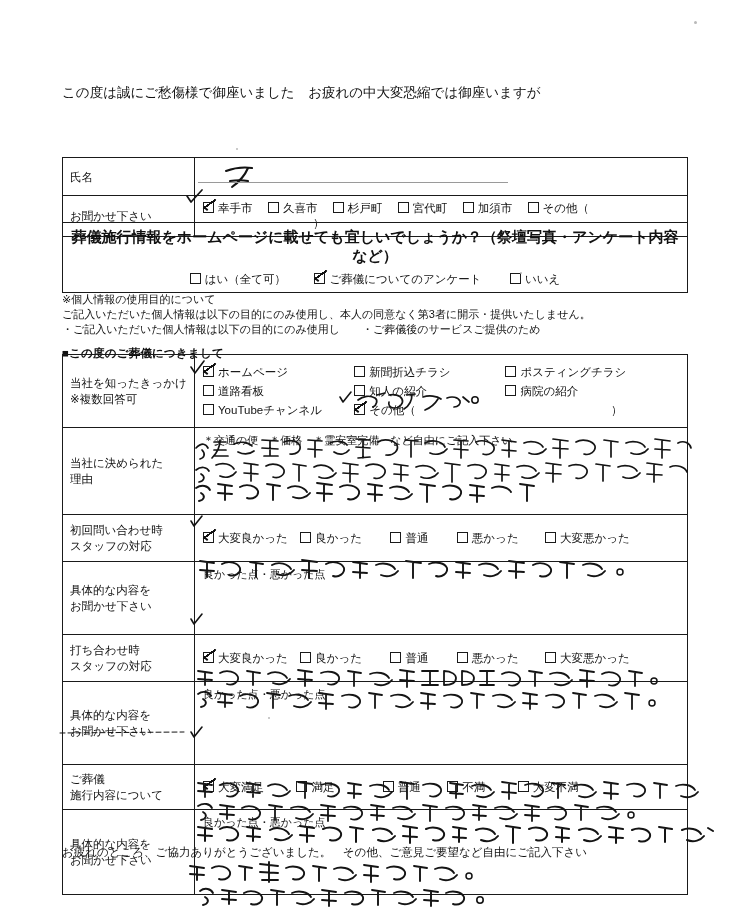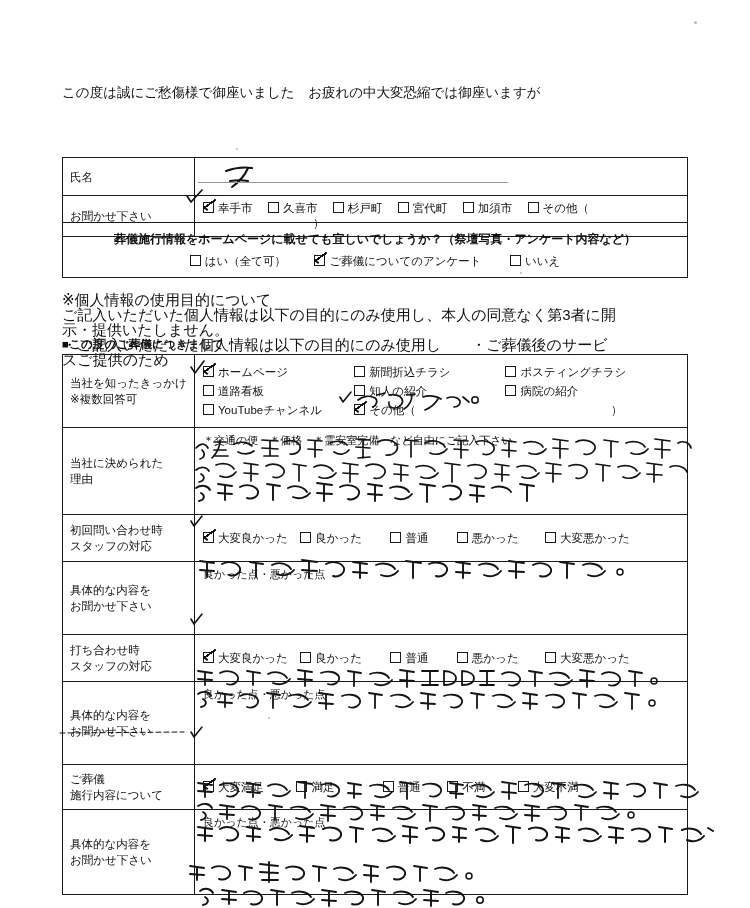--- a/index.html
+++ b/index.html
@@ -70,21 +70,21 @@
 
   
   .hw{position:absolute;pointer-events:none;}
   .hw svg{display:block;overflow:visible;}
   .hw path,.hw polyline{
     fill:none;stroke:#141414;stroke-linecap:round;stroke-linejoin:round;
   }
 
   
   .note{position:absolute;left:62px;top:292px;width:560px;}
-  .note div{font-size:15px;line-height:15px;}
+  .note div{font-size:11px;line-height:15px;}
 
   .footer-note{
     position:absolute;left:62px;top:845px;font-size:11.5px;
   }
 
   
   .speck{position:absolute;background:#b9b9b9;border-radius:50%;}
 </style>
 </head>
 <body>
@@ -136,40 +136,40 @@
   <div class="hw" style="left:186px;top:189px;">
     <svg width="22" height="18" viewBox="0 0 22 18">
       <path d="M1,7 L5,13 L16,1" stroke-width="1.7"></path>
     </svg>
   </div>
 
   <table class="tbl" style="left:62px;top:222px;width:626px;">
     <tbody>
         <tr>
       <td class="cell" style="height:44px;text-align:center;">
-        <div style="font-size:12px;font-weight:bold;margin-bottom:6px;">葬儀施行情報をホームページに載せても宜しいでしょうか？（祭壇写真・アンケート内容など）</div>
+        <div style="font-size:15px;font-weight:bold;margin-bottom:6px;">葬儀施行情報をホームページに載せても宜しいでしょうか？（祭壇写真・アンケート内容など）</div>
         <div>
           <span class="cb"><span class="box"></span><span class="opt">はい（全て可）</span></span>
           <span style="display:inline-block;width:22px;"></span>
           <span class="cb checked"><span class="box"></span><span class="opt">ご葬儀についてのアンケート</span></span>
           <span style="display:inline-block;width:22px;"></span>
           <span class="cb"><span class="box"></span><span class="opt">いいえ</span></span>
         </div>
       </td>
     </tr>
   </tbody>
     </table>
 
   <div class="note">
     <div>※個人情報の使用目的について</div>
     <div>ご記入いただいた個人情報は以下の目的にのみ使用し、本人の同意なく第3者に開示・提供いたしません。</div>
     <div>・ご記入いただいた個人情報は以下の目的にのみ使用し　　・ご葬儀後のサービスご提供のため</div>
   </div>
 
-  <div class="sec-head" style="left:62px;top:337px;">■この度のご葬儀につきまして</div>
+  <div class="sec-head" style="left:62px;top:346px;">■この度のご葬儀につきまして</div>
 
   <table class="tbl" style="left:62px;top:354px;width:626px;">
 
     <tbody>
         <tr>
       <td class="lbl" style="height:62px;">
         <div>当社を知ったきっかけ</div>
         <div>※複数回答可</div>
       </td>
       <td class="cell">
@@ -538,20 +538,21 @@
         <path d="M385,11 C392,8 401,10 404,15 M390,21 C397,24 404,21 407,17"></path>
         <path d="M415,8 L429,10 M422,10 L422,24 M415,18 L429,19"></path>
         <path d="M438,11 C445,8 454,10 456,15 C457,20 451,24 445,22"></path>
         <path d="M465,8 L478,10 M471,10 L471,23"></path>
         <path d="M488,11 C495,8 504,10 507,15 M493,21 C500,24 507,21 510,17"></path>
         <path d="M514,9 L519,12"></path>
       </g>
     </svg>
   </div>
 
+  <div class="footer-note">お疲れのところ、ご協力ありがとうございました。　その他、ご意見ご要望など自由にご記入下さい</div>
 
   <div class="hw" style="left:186px;top:858px;">
     <svg width="340" height="48" viewBox="0 0 340 48">
       <g stroke-width="1.9">
         <path d="M4,8 L18,10 M11,10 L11,22 M4,16 L18,17"></path>
         <path d="M26,10 C33,6 42,9 44,14 C45,19 39,23 33,21"></path>
         <path d="M53,8 L66,10 M59,10 L59,22"></path>
         <path d="M74,6 L92,8 M83,4 L83,24 M74,14 L92,15 M76,22 L92,22"></path>
         <path d="M100,10 C107,7 116,9 118,14 C119,19 113,23 107,21"></path>
         <path d="M127,8 L140,10 M133,10 L133,23"></path>

